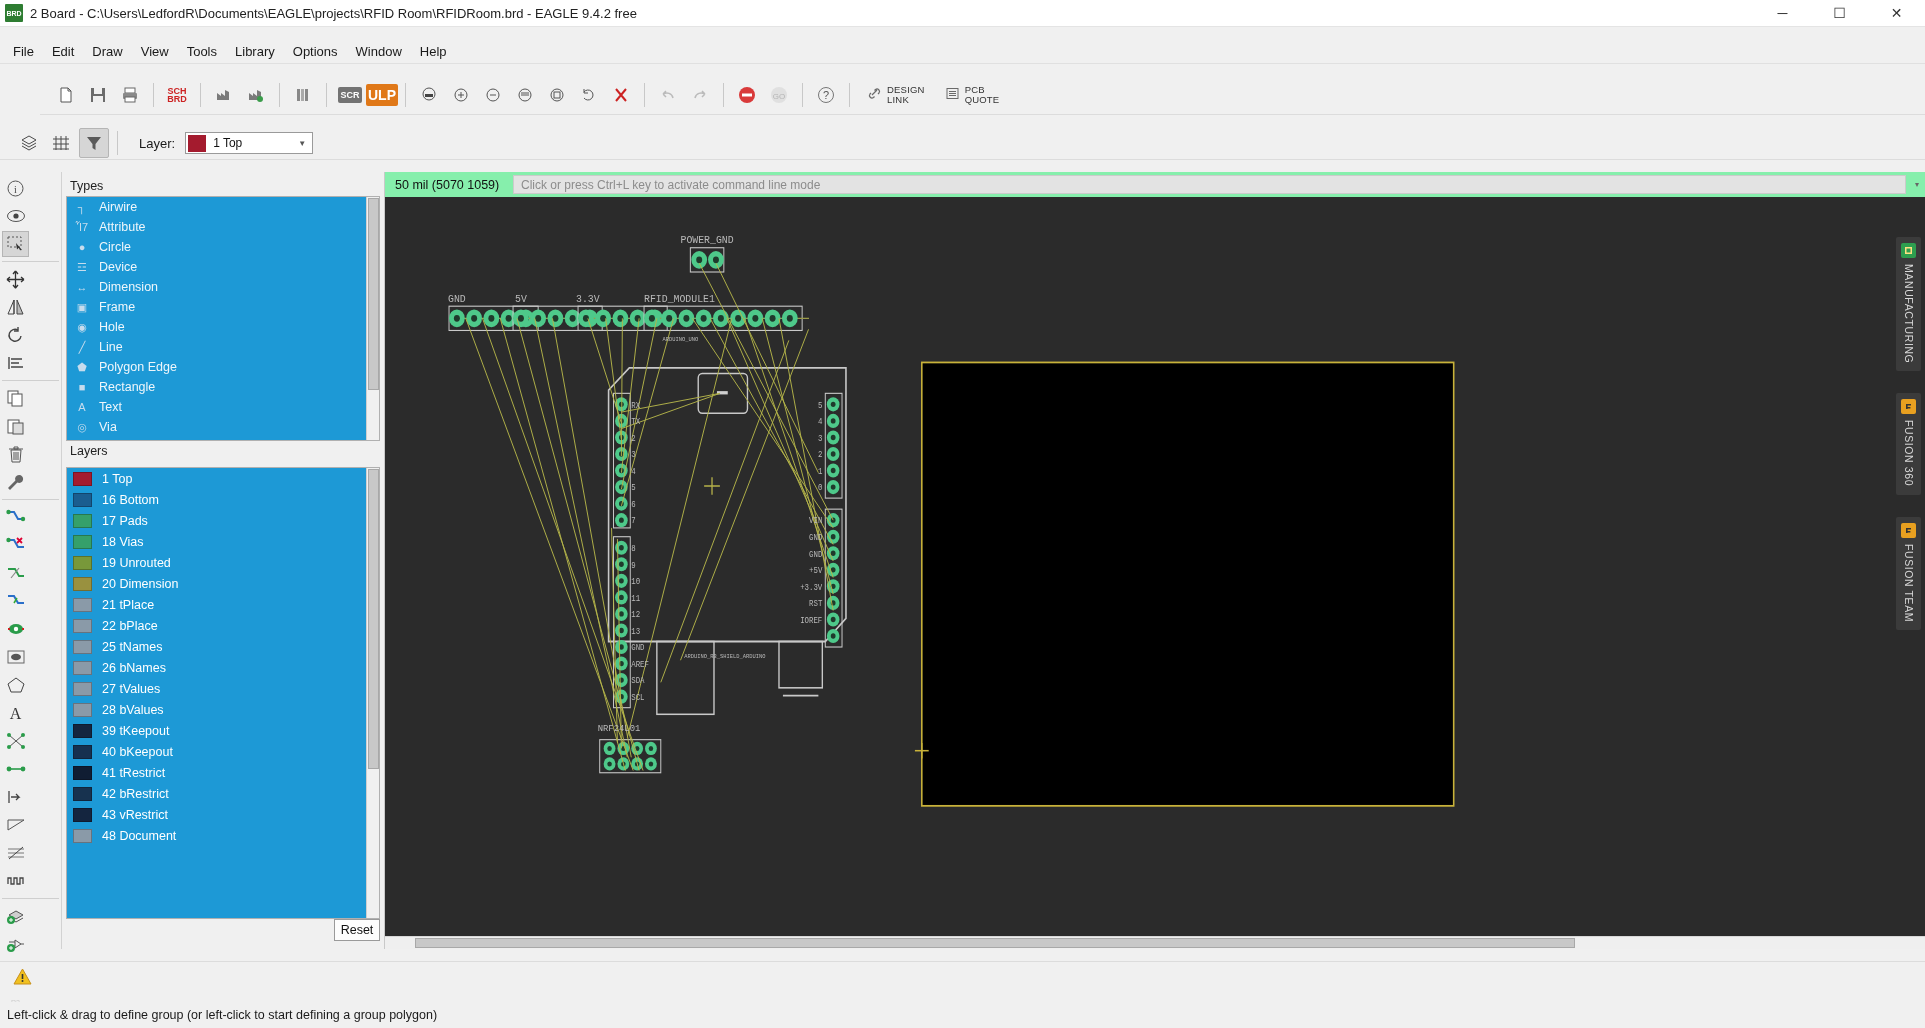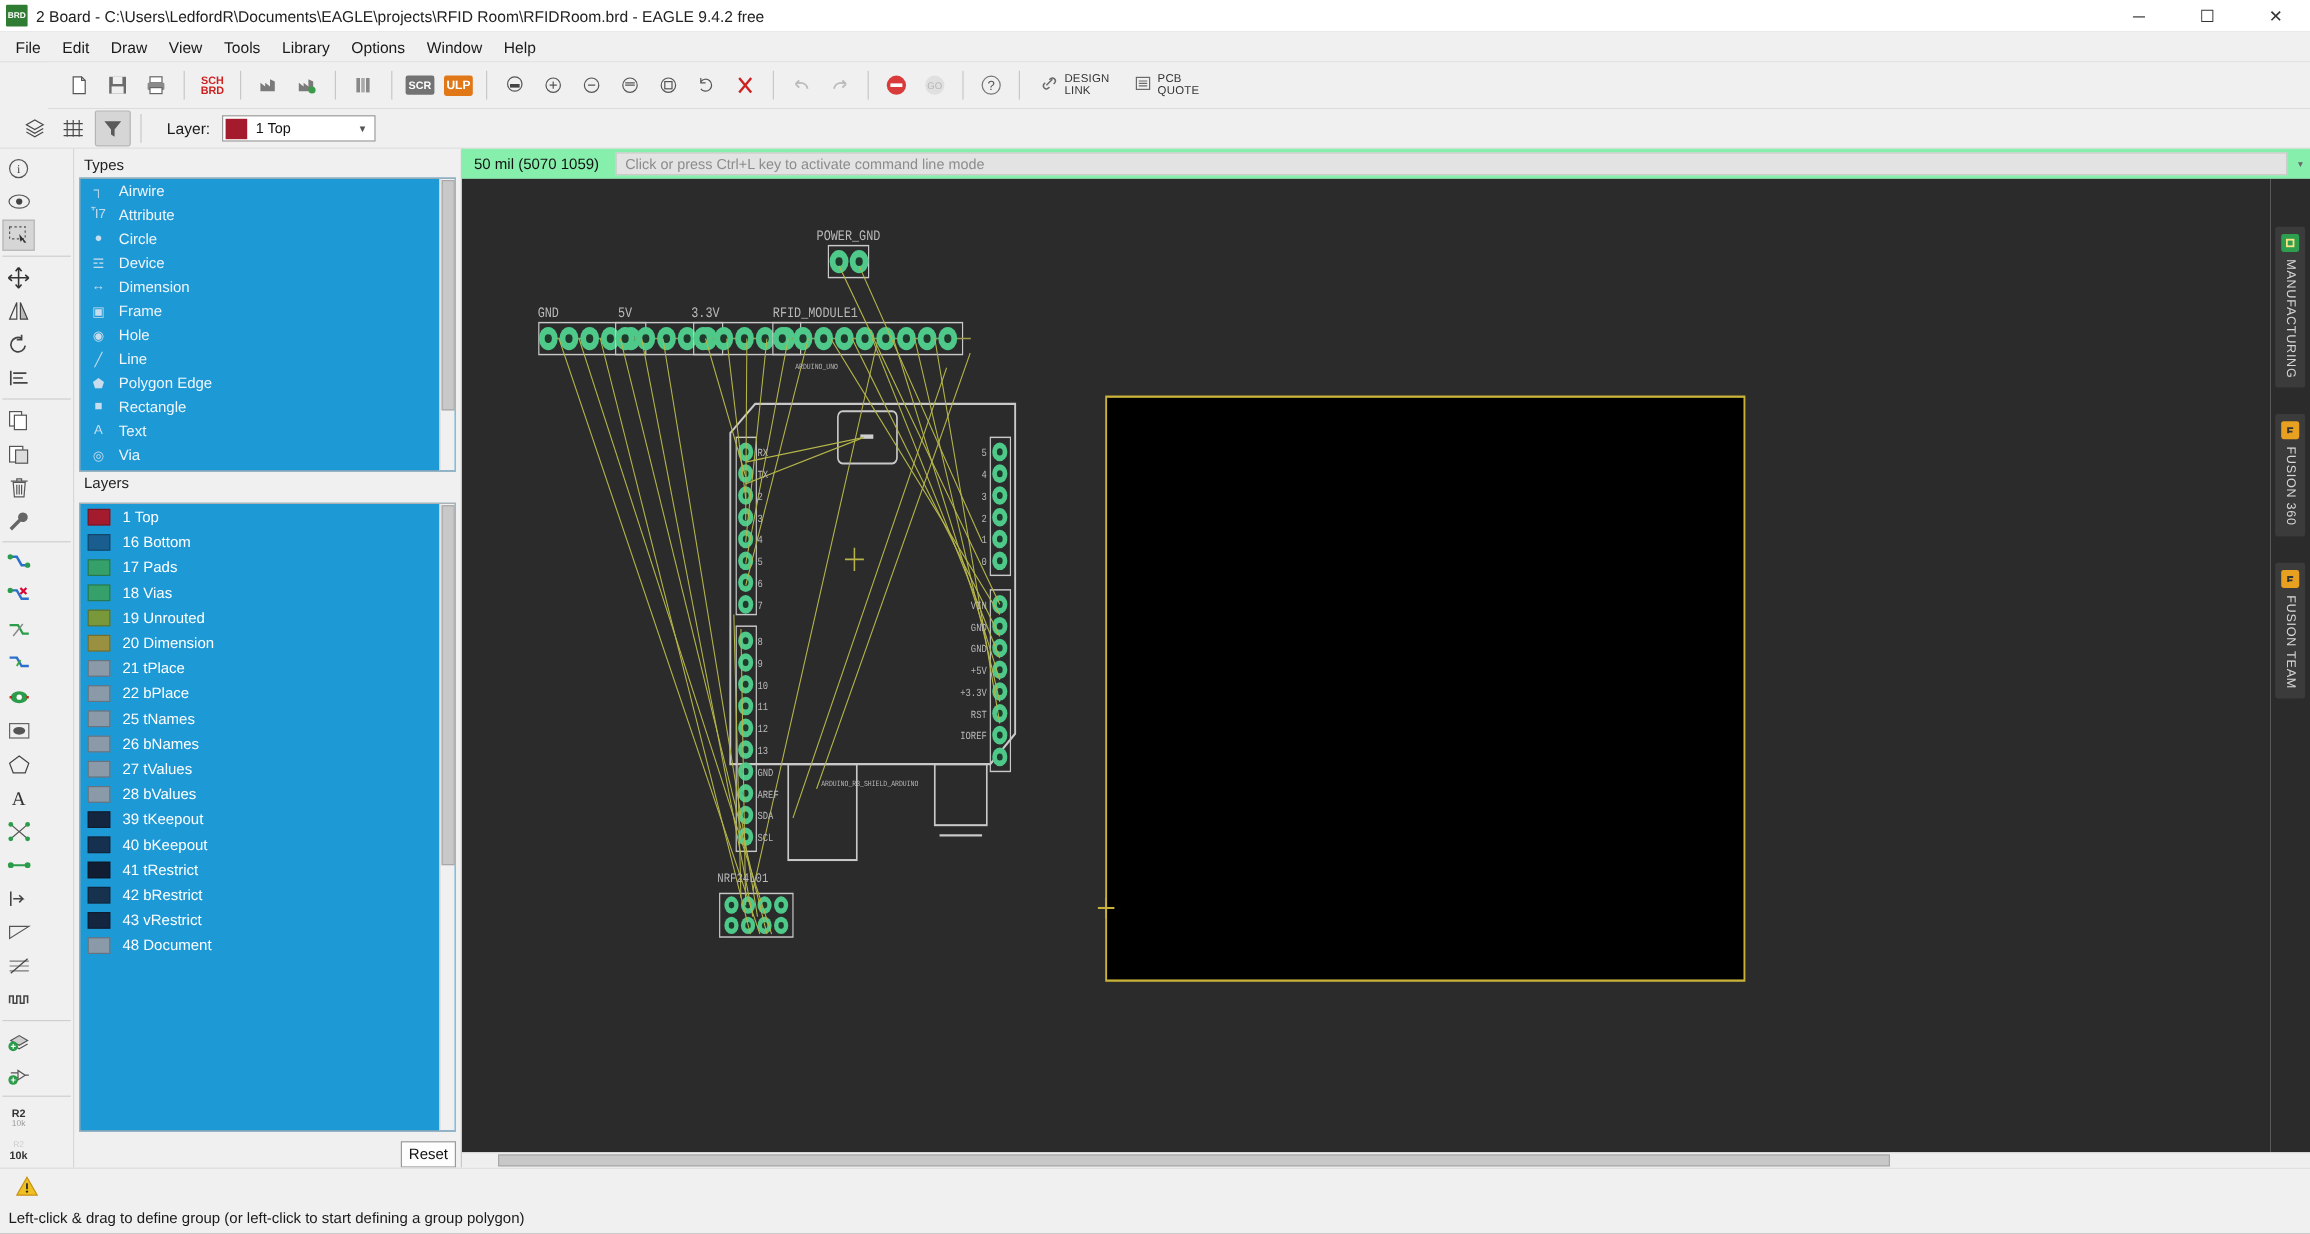--- a/index.html
+++ b/index.html
@@ -3,21 +3,21 @@
 <meta charset="utf-8">
 <style>
   * { box-sizing: border-box; margin: 0; padding: 0; }
   html, body {
     width: 1925px; height: 1028px;
     font-family: "Liberation Sans", sans-serif;
     font-size: 13px;
     background: #f0f0f0;
     overflow: hidden;
   }
-  .app { width: 1925px; height: 1028px; display: flex; flex-direction: column; background:#f0f0f0; }
+  .app { width: 1925px; height: 1028px; display: flex; flex-direction: column; background:#f0f0f0;gap:12px; }
 
   
   .titlebar {
     height: 27px; background: #ffffff; display: flex; align-items: center;
     border-bottom: 1px solid #e4e4e4; flex: 0 0 27px;
   }
   .title-icon {
     width: 18px; height: 18px; margin-left: 5px; margin-right: 7px;
     background: #2e7d32; color: #fff; font-size: 7px; font-weight: bold;
     display: flex; align-items: center; justify-content: center;
@@ -46,21 +46,21 @@
     width: 30px; height: 30px; display: flex; align-items: center; justify-content: center;
     margin: 0 1px; border-radius: 2px;
   }
   .tb-sep { width: 1px; height: 24px; background: #c8c8c8; margin: 0 7px; }
   .tb-label-btn {
     display: flex; align-items: center; gap: 5px; padding: 0 10px; height: 30px;
   }
   .tb-label-btn .lbl { font-size: 9.5px; line-height: 10px; color: #333; letter-spacing: .2px; }
   .sch-icon { font-size: 9px; font-weight: bold; color: #cc2222; line-height: 8px; text-align:center;}
   .scr-icon { background:#737373; color:#fff; font-size:9px; font-weight:bold; padding:3px 2px; border-radius:2px;}
-  .ulp-icon { background:#e07818; color:#fff; font-size:10px; font-weight:bold; padding:3px 2px; border-radius:2px;}
+  .ulp-icon { background:#e07818; color:#fff; font-size:14px; font-weight:bold; padding:3px 2px; border-radius:2px;}
 
   
   .layerbar {
     height: 33px; background: #f0f0f0; display: flex; align-items: center;
     flex: 0 0 33px; padding-left: 14px; border-bottom: 1px solid #dcdcdc;
   }
   .layer-label { margin: 0 10px 0 14px; font-size: 13px; color:#1a1a1a; }
   .layer-combo {
     width: 128px; height: 22px; background: #fff; border: 1px solid #9a9a9a;
     display: flex; align-items: center; padding: 0 2px; font-size: 12px;
@@ -113,21 +113,21 @@
   .layers-list { flex: 1; background: #1d99d6; min-height: 0; overflow: hidden; }
   .layer-row { height: 21px; display: flex; align-items: center; padding-left: 6px; color: #fff; font-size: 12.5px; }
   .lyr-swatch { width: 19px; height: 14px; margin-right: 10px; border: 1px solid rgba(0,0,0,.25); }
 
   .scrollv {
     position: absolute; right: 0; top: 0; width: 13px; height: 100%;
     background: #f0f0f0; border-left: 1px solid #cfcfcf;
   }
   .scroll-thumb { position:absolute; left:1px; width:11px; background:#c8c8c8; border:1px solid #a8a8a8;}
 
-  .panel-foot { height: 30px; display: flex; align-items: flex-end; justify-content: flex-end; padding: 0 4px; flex:0 0 30px;}
+  .panel-foot { height: 30px; display: flex; align-items: flex-start; justify-content: flex-end; padding: 0 4px; flex:0 0 30px;}
   .reset-btn {
     width: 46px; height: 22px; border: 1px solid #9a9a9a; background: #fdfdfd;
     font-size: 12.5px; color: #111; display: flex; align-items: center; justify-content: center;
   }
 
   
   .canvascol { flex: 1; display: flex; flex-direction: column; min-width: 0; }
   .coordbar { height: 25px; background: #86efac; display: flex; align-items: center; flex: 0 0 25px; }
   .coord-val { width: 128px; padding-left: 10px; font-size: 12.5px; color: #111; }
   .cmdline {

